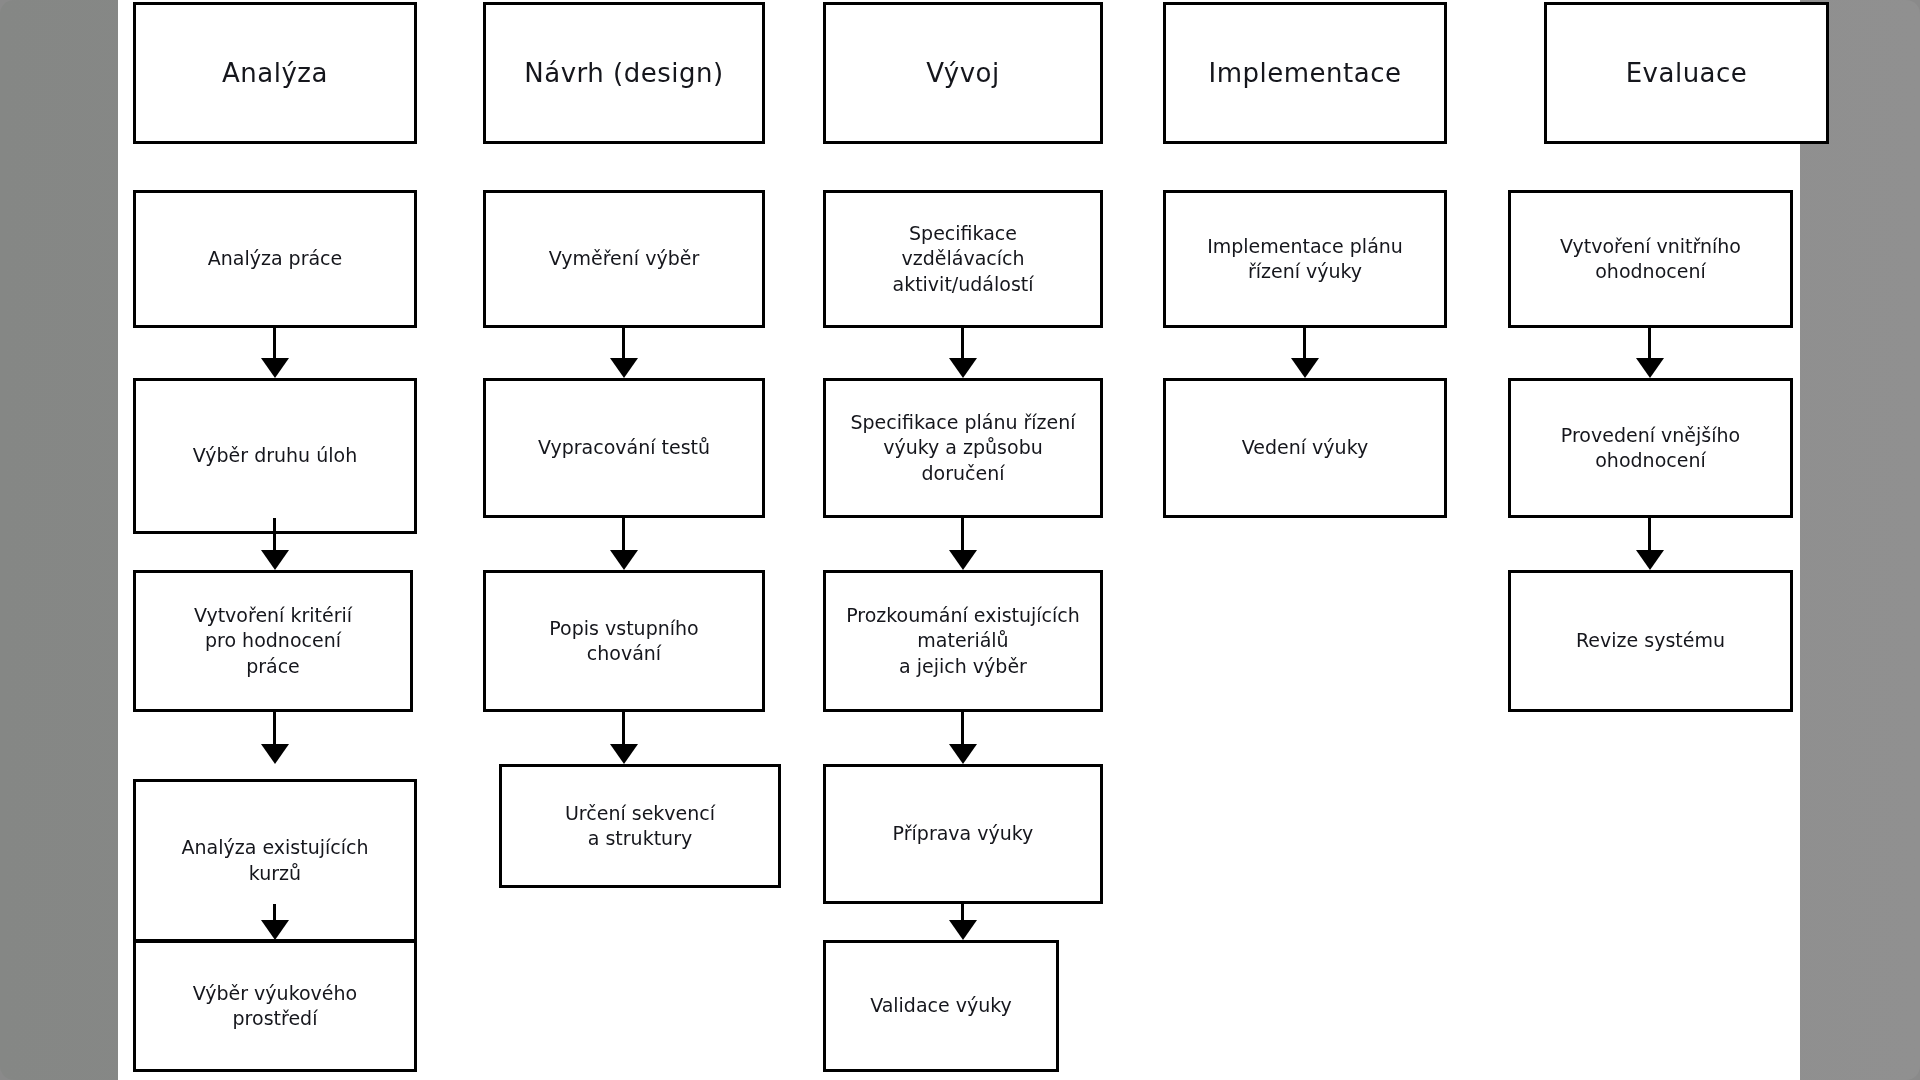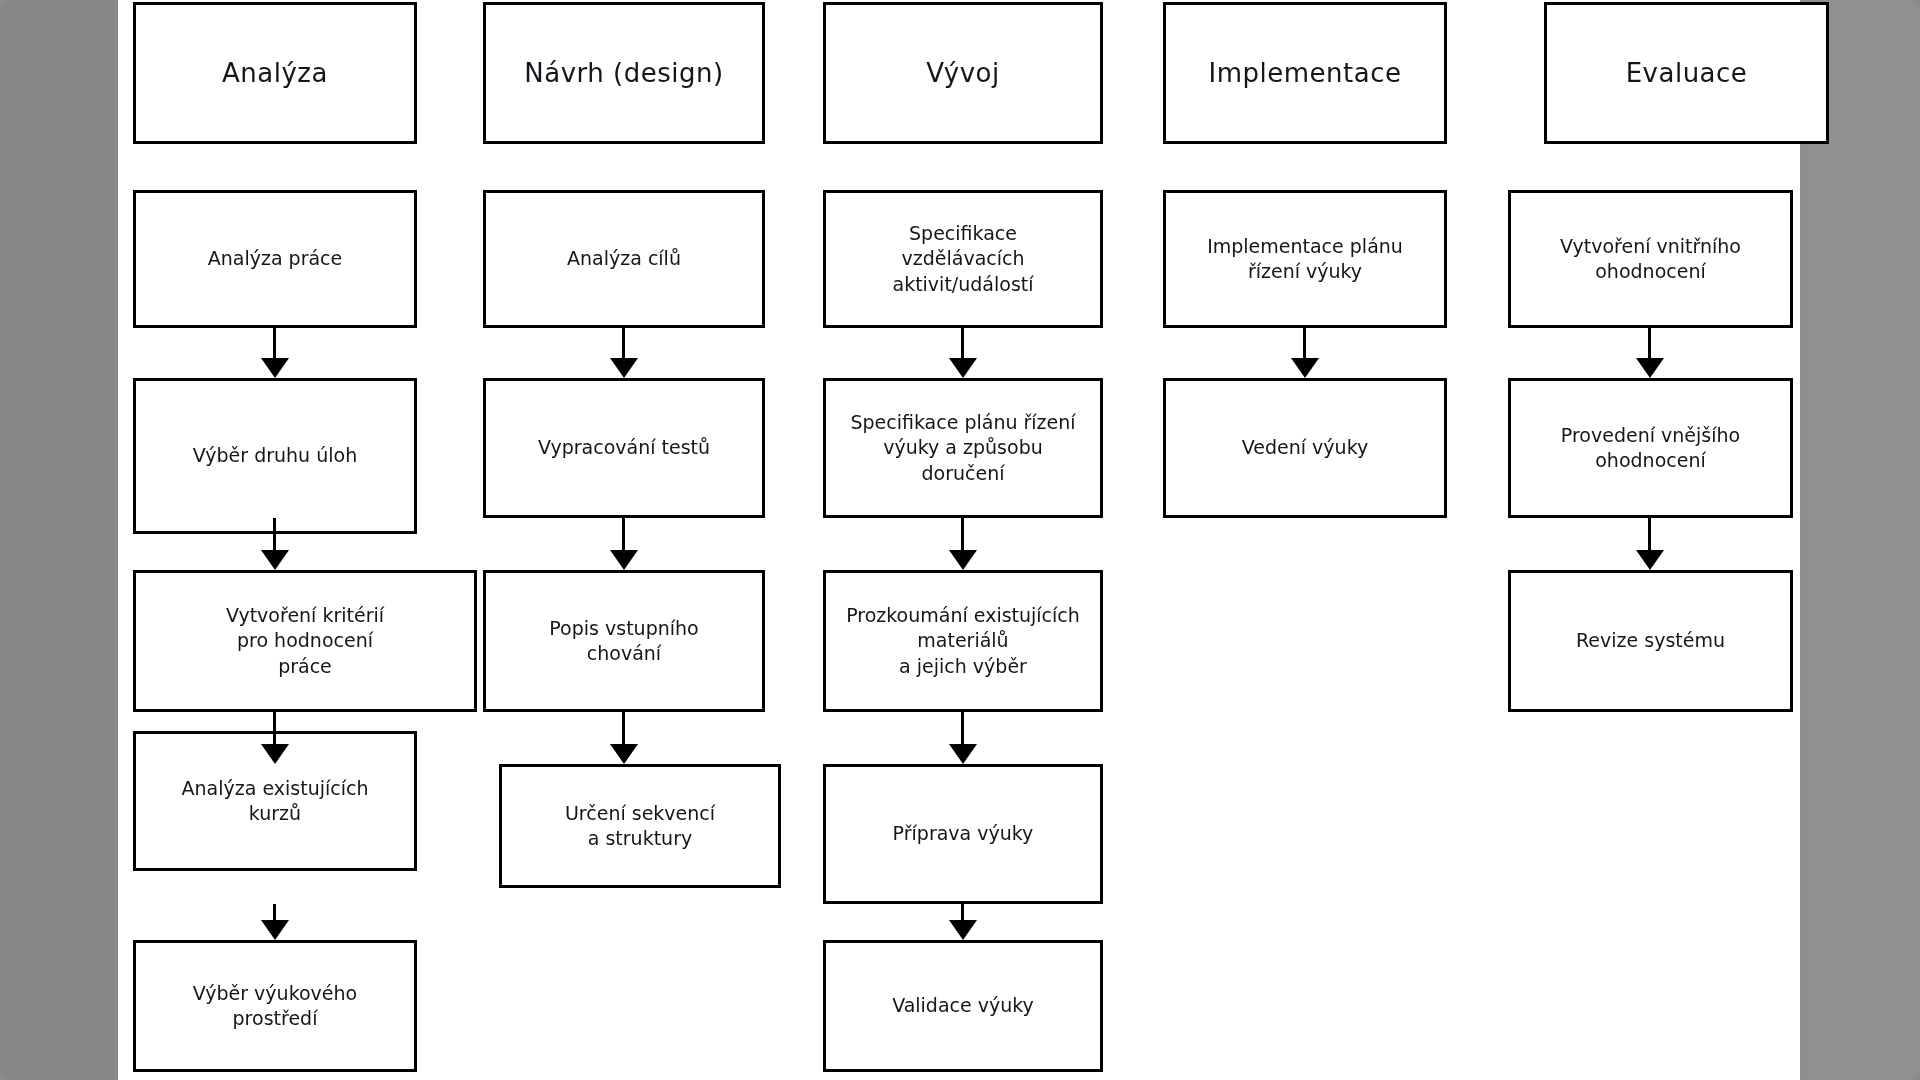--- a/index.html
+++ b/index.html
@@ -38,24 +38,24 @@
 </head>
 <body>
 
 <div id="page">
   <div id="canvas"></div>
 
   <div>
     <div class="box hdr" style="left:133px;top:2px;width:284px;height:142px">Analýza</div>
     <div class="box" style="left:133px;top:190px;width:284px;height:138px">Analýza práce</div>
     <div class="box" style="left:133px;top:378px;width:284px;height:156px">Výběr druhu úloh</div>
-    <div class="box" style="left:133px;top:570px;width:344px;height:142px">Vytvoření kritérií
+    <div class="box" style="left:133px;top:570px;width:280px;height:142px">Vytvoření kritérií
 pro hodnocení
 práce</div>
-    <div class="box" style="left:133px;top:731px;width:284px;height:140px">Analýza existujících
+    <div class="box" style="left:133px;top:779px;width:284px;height:163px">Analýza existujících
 kurzů</div>
     <div class="box" style="left:133px;top:940px;width:284px;height:132px">Výběr výukového
 prostředí</div>
     <div class="arrow" style="left:261px;top:328px;height:50px">
         <div class="stem"></div>
         <div class="head"></div>
       </div>
     <div class="arrow" style="left:261px;top:518px;height:52px">
         <div class="stem"></div>
         <div class="head"></div>
@@ -65,21 +65,21 @@
         <div class="head"></div>
       </div>
     <div class="arrow" style="left:261px;top:904px;height:36px">
         <div class="stem"></div>
         <div class="head"></div>
       </div>
   </div>
 
   <div>
     <div class="box hdr" style="left:483px;top:2px;width:282px;height:142px">Návrh (design)</div>
-    <div class="box" style="left:483px;top:190px;width:282px;height:138px">Analýza cílů</div>
+    <div class="box" style="left:483px;top:190px;width:282px;height:138px">Vyměření výběr</div>
     <div class="box" style="left:483px;top:378px;width:282px;height:140px">Vypracování testů</div>
     <div class="box" style="left:483px;top:570px;width:282px;height:142px">Popis vstupního
 chování</div>
     <div class="box" style="left:499px;top:764px;width:282px;height:124px">Určení sekvencí
 a struktury</div>
     <div class="arrow" style="left:610px;top:328px;height:50px">
         <div class="stem"></div>
         <div class="head"></div>
       </div>
     <div class="arrow" style="left:610px;top:518px;height:52px">
@@ -97,21 +97,21 @@
     <div class="box" style="left:823px;top:190px;width:280px;height:138px">Specifikace
 vzdělávacích
 aktivit/událostí</div>
     <div class="box" style="left:823px;top:378px;width:280px;height:140px">Specifikace plánu řízení
 výuky a způsobu
 doručení</div>
     <div class="box" style="left:823px;top:570px;width:280px;height:142px">Prozkoumání existujících
 materiálů
 a jejich výběr</div>
     <div class="box" style="left:823px;top:764px;width:280px;height:140px">Příprava výuky</div>
-    <div class="box" style="left:823px;top:940px;width:280px;height:132px">Validace výuky</div>
+    <div class="box" style="left:823px;top:940px;width:236px;height:132px">Validace výuky</div>
     <div class="arrow" style="left:949px;top:328px;height:50px">
         <div class="stem"></div>
         <div class="head"></div>
       </div>
     <div class="arrow" style="left:949px;top:518px;height:52px">
         <div class="stem"></div>
         <div class="head"></div>
       </div>
     <div class="arrow" style="left:949px;top:712px;height:52px">
         <div class="stem"></div>

